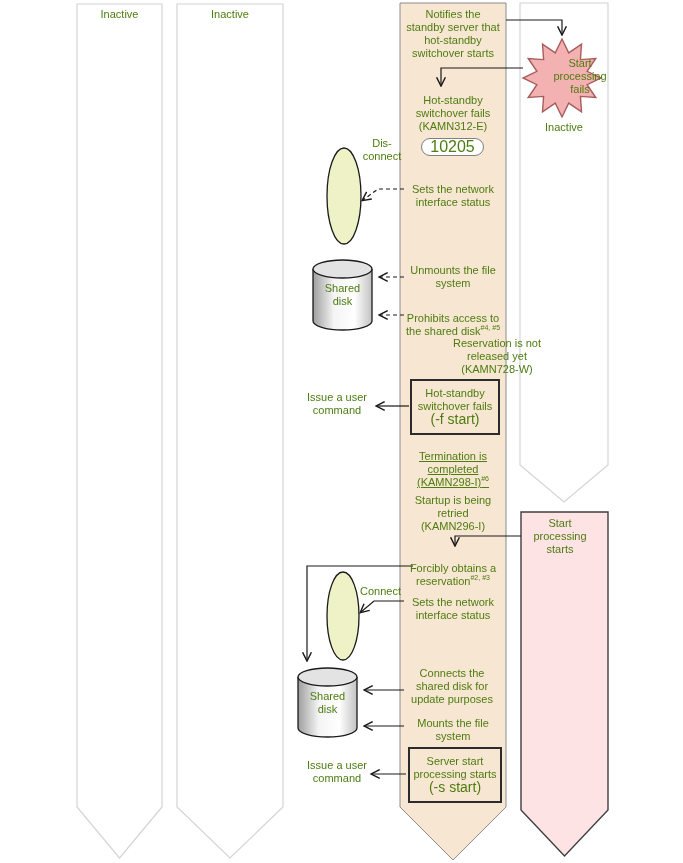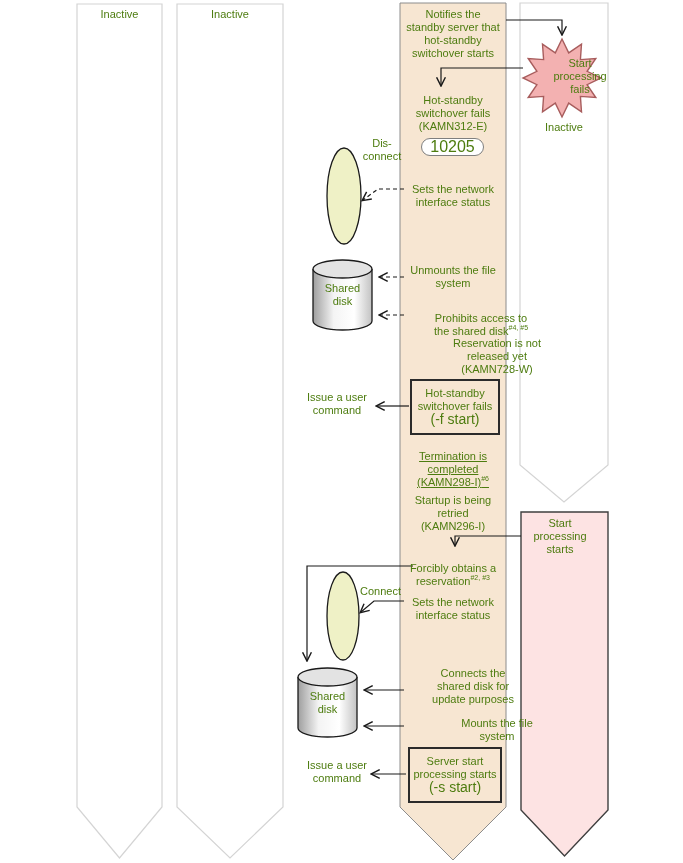--- a/index.html
+++ b/index.html
@@ -81,21 +81,21 @@
 hot-standby
 switchover starts</div>
   <div class="txt" style="left:400px;top:94px;width:106px;">Hot-standby
 switchover fails
 (KAMN312-E)</div>
   <div class="pill">10205</div>
   <div class="txt" style="left:400px;top:183px;width:106px;">Sets the network
 interface status</div>
   <div class="txt" style="left:400px;top:264px;width:106px;">Unmounts the file
 system</div>
-  <div class="txt" style="left:400px;top:299px;width:106px;padding-left:28px;">
+  <div class="txt" style="left:400px;top:299px;width:106px;">
     <span>Prohibits access to
 the shared disk</span><sup>#4, #5</sup>
   </div>
   <div class="txt" style="left:400px;top:337px;width:106px;padding-left:44px;">Reservation is not
 released yet
 (KAMN728-W)</div>
 
   <div class="cmdbox" style="left:410px;top:379px;width:86px;height:46px;">
     <div style="white-space:pre-line;">Hot-standby
 switchover fails</div>
@@ -109,24 +109,24 @@
   </div>
   <div class="txt" style="left:400px;top:494px;width:106px;">Startup is being
 retried
 (KAMN296-I)</div>
   <div class="txt" style="left:400px;top:549px;width:106px;">
     <span>Forcibly obtains a
 reservation</span><sup>#2, #3</sup>
   </div>
   <div class="txt" style="left:400px;top:596px;width:106px;">Sets the network
 interface status</div>
-  <div class="txt" style="left:421px;top:667px;width:104px;">Connects the
+  <div class="txt" style="left:400px;top:667px;width:104px;">Connects the
 shared disk for
 update purposes</div>
-  <div class="txt" style="left:400px;top:717px;width:106px;padding-left:44px;">Mounts the file
+  <div class="txt" style="left:400px;top:717px;width:106px;">Mounts the file
 system</div>
 
   <div class="cmdbox" style="left:408px;top:747px;width:90px;height:46px;">
     <div style="white-space:pre-line;">Server start
 processing starts</div>
     <div class="cmd">(-s start)</div>
   </div>
 
   <div class="txt" style="left:289px;top:391px;width:96px;">Issue a user
 command</div>

